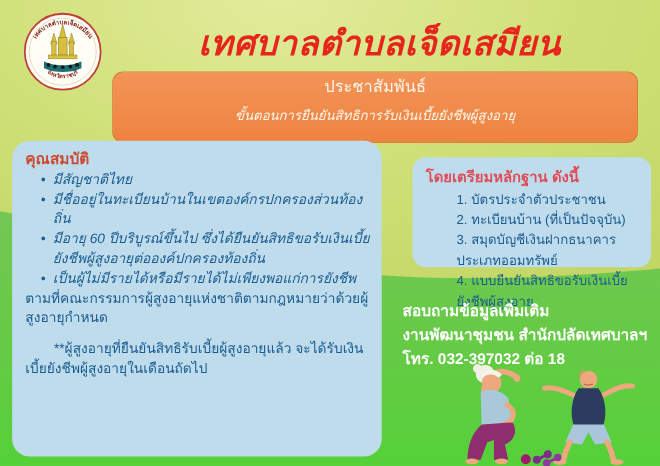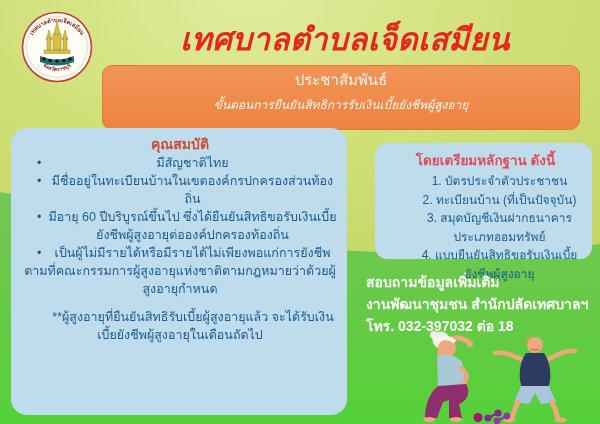--- a/index.html
+++ b/index.html
@@ -26,36 +26,35 @@
     border:1px solid #e07a36;
     border-radius:10px;
     color:#fdf6ec;text-align:center;
     padding-top:2px;
   }
   .banner .line1{font-size:15px;line-height:24px;}
   .banner .line2{font-size:12px;line-height:26px;font-style:italic;}
   .panel{
     position:absolute;box-sizing:border-box;
     background:#bedcec;
-    text-align:center;
   }
   .panel-left{
     left:11px;top:128px;width:336px;height:287px;
     border-radius:16px;
     padding:7px 10px 6px 12px;
   }
   .panel-right{
-    left:375px;top:143px;width:217px;height:116px;
+    left:375px;top:143px;width:217px;height:100px;
     border-radius:12px;
     padding:8px 8px 6px 12px;
   }
   .p-head{font-size:14px;font-weight:bold;color:#cc4a2e;line-height:18px;}
   .p-head2{font-size:13.5px;font-weight:bold;color:#e04b58;line-height:19px;}
   .body-blue{color:#1b5c90;font-size:12.5px;line-height:18px;}
-  .bullets{margin:1px 0 0 14px;}
+  .bullets{margin:1px 0 0 14px;font-style:italic;}
   .bullet{position:relative;padding-left:11px;}
   .bullet::before{content:"•";position:absolute;left:0;top:0;color:#1b5c90;}
   .cont{margin-top:0;}
   .para{margin-top:10px;text-indent:26px;}
   .note{margin-top:10px;text-indent:26px;}
   .doc-items{margin-top:2px;margin-left:28px;}
   .doc-item{font-size:12px;line-height:18.5px;color:#1b5c90;}
   .contact{
     position:absolute;left:366px;top:271px;width:228px;
     color:#ffffff;font-weight:bold;

